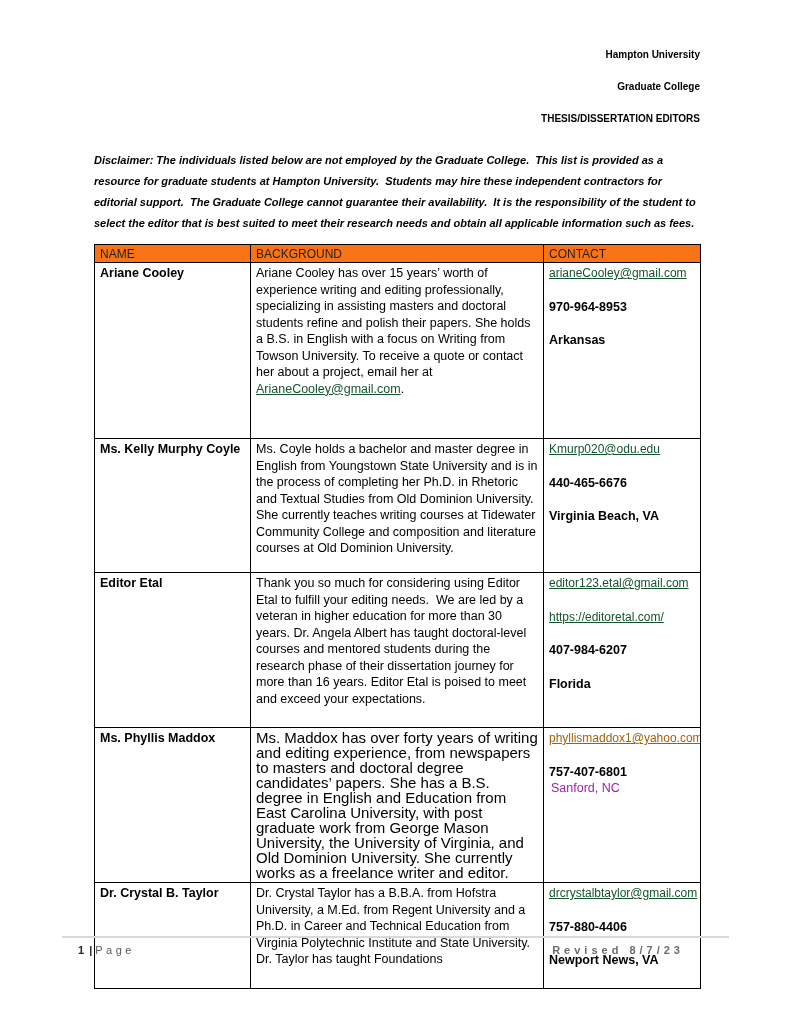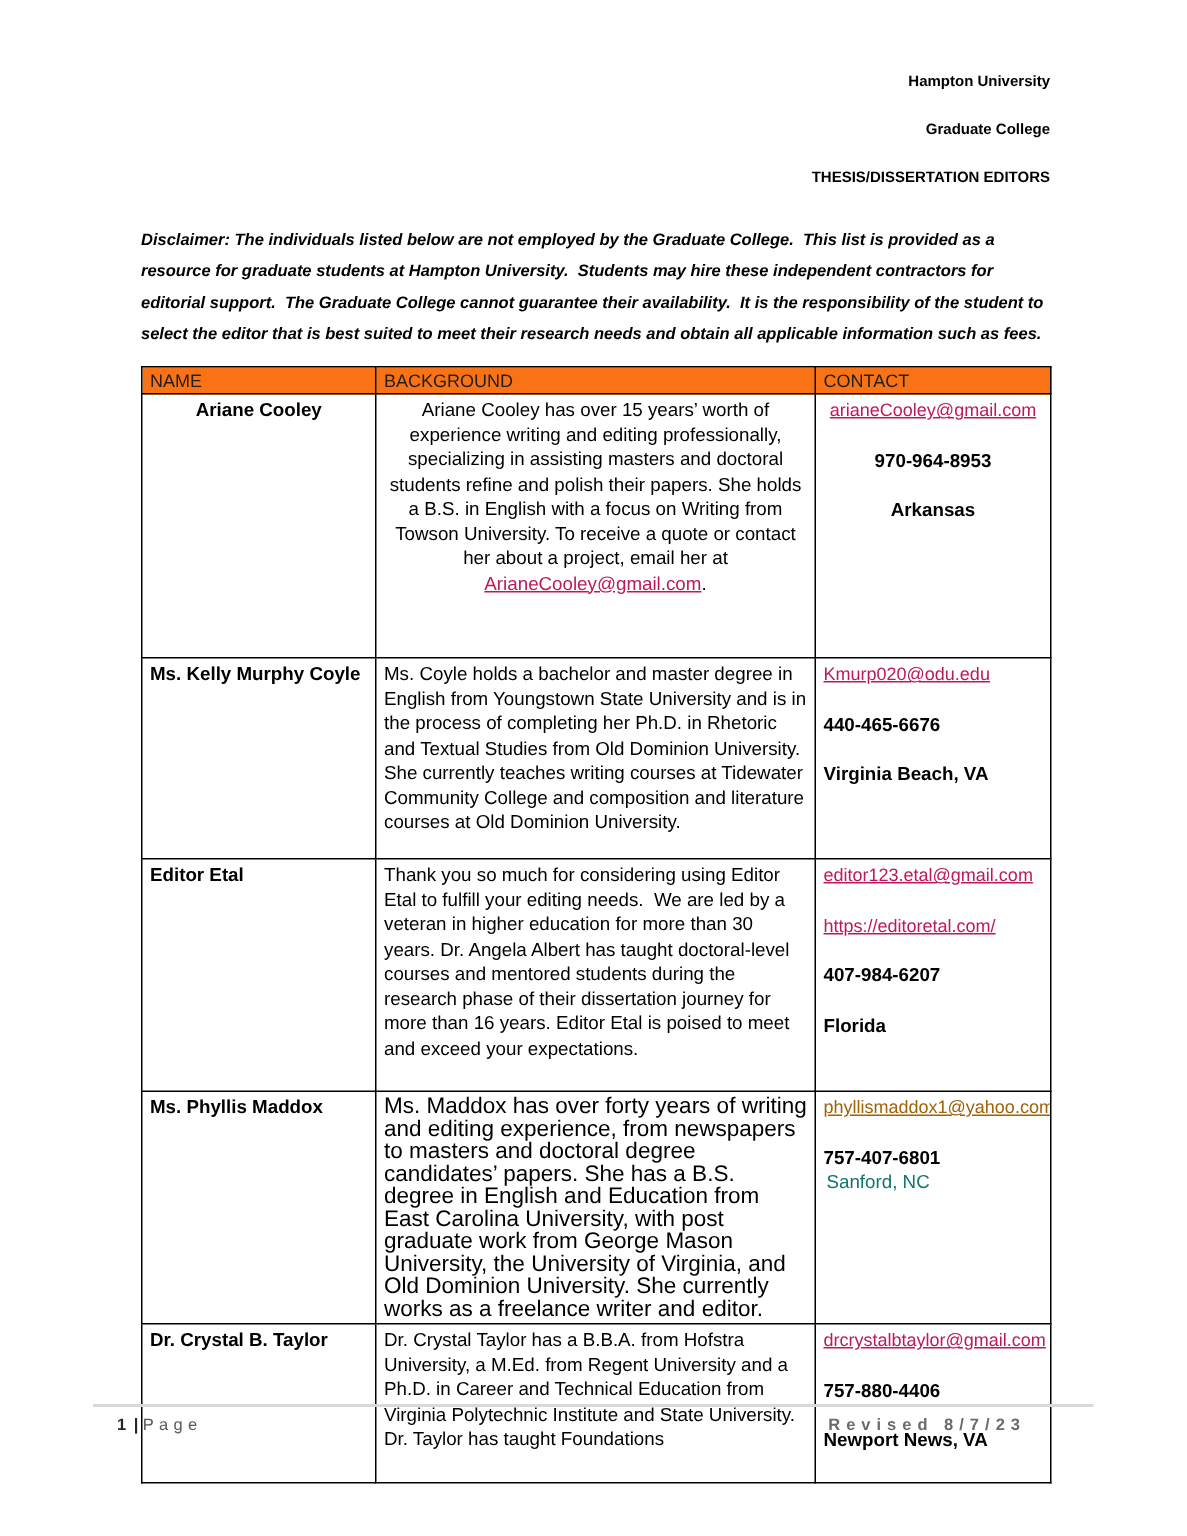--- a/index.html
+++ b/index.html
@@ -41,31 +41,31 @@
     border:1px solid #000;
     vertical-align:top;
     padding:2px 5px;
     font-size:12.5px; line-height:16.5px;
     overflow:hidden;
   }
   .cell-name { font-weight:bold; }
   .cell-bg span { white-space:pre-wrap; }
   .cell-bg.dense { font-size:15px; line-height:15px; }
 
-  a.link { color:#be185d; text-decoration:underline; cursor:pointer; }
+  a.link { color:#14532d; text-decoration:underline; cursor:pointer; }
   a.link-light { color:#a16207; }
   .cell-contact a { font-size:12px; white-space:nowrap; }
 
   .c-item { margin-bottom:17px; }
   .c-item.phone { font-weight:bold; }
   .c-item.loc { font-weight:bold; }
   .c-item.tight { margin-bottom:0; }
-  .c-item.loc.plain { font-weight:normal; color:#0f766e; padding-left:2px; }
+  .c-item.loc.plain { font-weight:normal; color:#a21caf; padding-left:2px; }
 
-  tbody tr:nth-child(1) td { height:171px;text-align:center; }
+  tbody tr:nth-child(1) td { height:171px; }
   tbody tr:nth-child(2) td { height:129px; }
   tbody tr:nth-child(3) td { height:150px; }
   tbody tr:nth-child(4) td { height:133px; }
   tbody tr:nth-child(5) td { height:83px; }
 
   .footer-line {
     position:absolute; left:62px; width:667px; top:936px;
     height:2px; background:#D9D9D9;
   }
   .footer {

